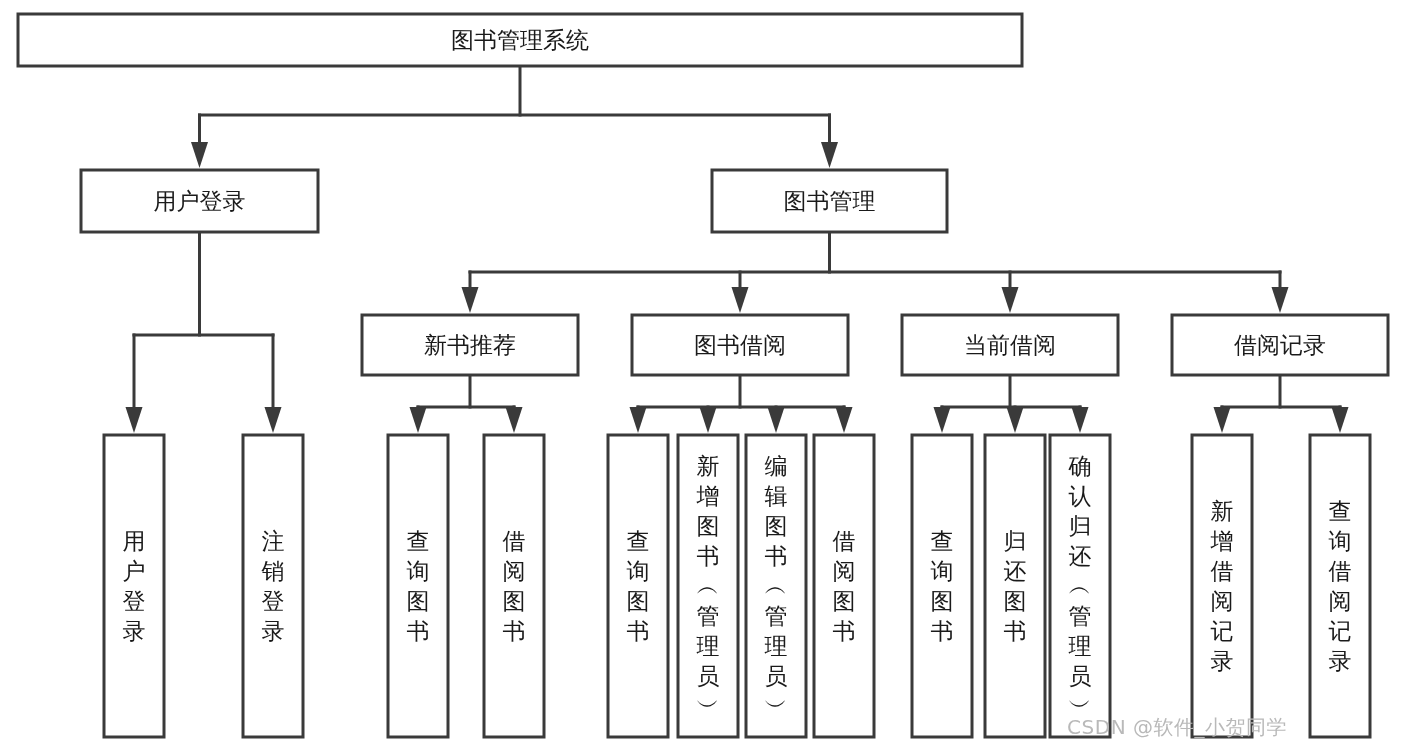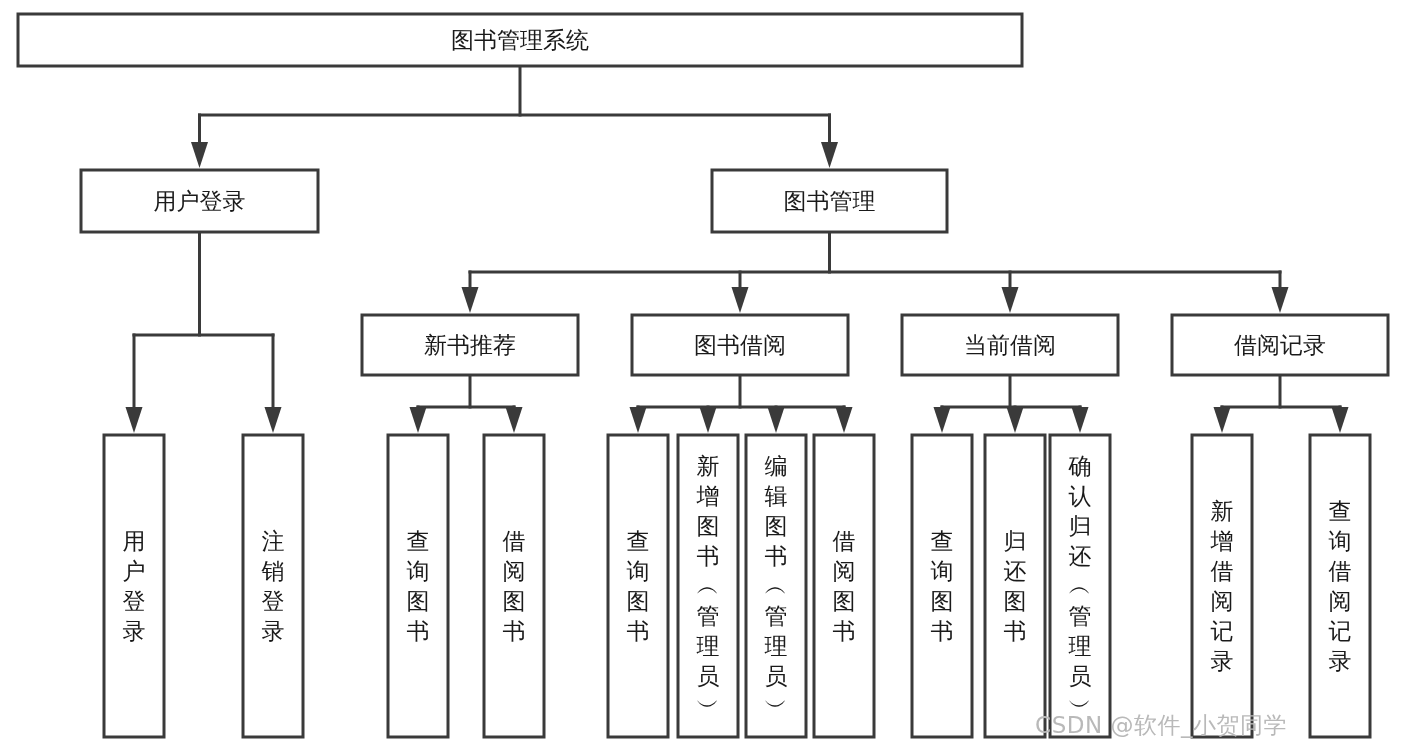--- a/index.html
+++ b/index.html
@@ -54,21 +54,21 @@
     font-family: "DejaVu Sans", "Liberation Sans", sans-serif;
     font-size: 23px;
     fill: #1a1a1a;
     text-anchor: middle;
   }
   .watermark {
     position: absolute;
     right: 10px;
     bottom: 6px;
     font-family: "DejaVu Sans", "Liberation Sans", sans-serif;
-    font-size: 23px;
+    font-size: 20px;
     color: #b9b9b9;
     letter-spacing: 0.5px;
     white-space: nowrap;
     pointer-events: none;
   }
 </style>
 </head>
 <body>
 
 <div id="diagram-root">

